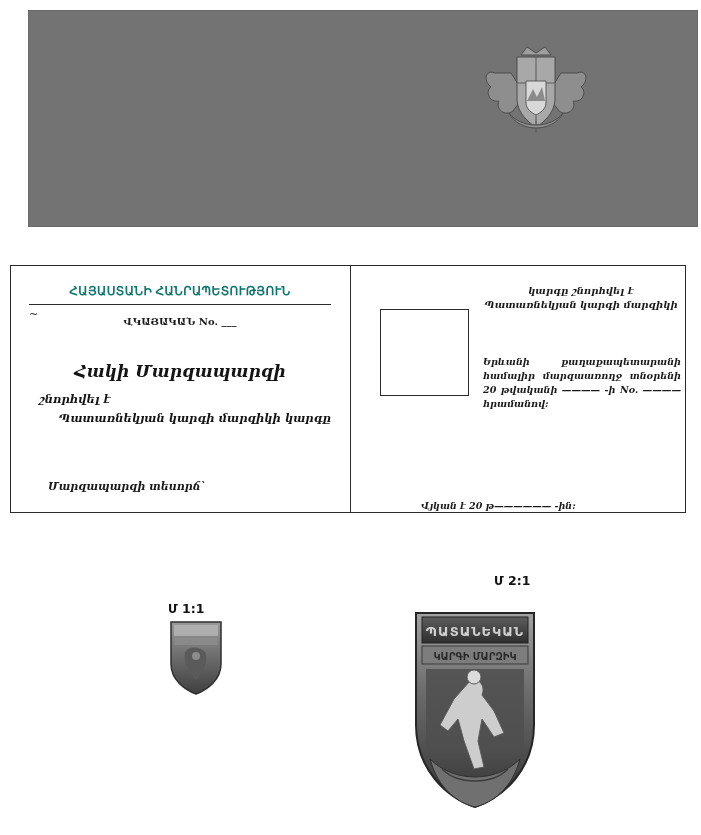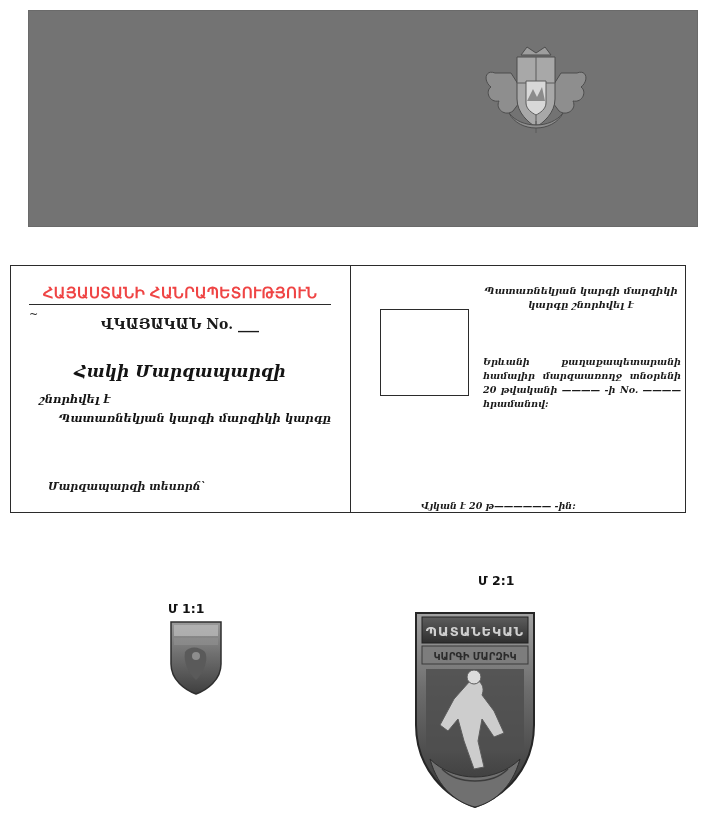--- a/index.html
+++ b/index.html
@@ -62,25 +62,25 @@
     top: 0;
     width: 339px;
     height: 100%;
   }
   .rep-title {
     position: absolute;
     left: 28px;
     top: 18px;
     width: 282px;
     text-align: center;
-    font-family: Liberation Sans, sans-serif;
-    font-size: 15px;
+    font-family: Liberation Serif, serif;
+    font-size: 12px;
     font-weight: bold;
     letter-spacing: 0.4px;
-    color: #ef4444;
+    color: #0f766e;
   }
   .rep-rule {
     position: absolute;
     left: 18px;
     top: 38px;
     width: 302px;
     height: 1px;
     background: #2b2b2b;
   }
   .tilde {
@@ -90,21 +90,21 @@
     font-size: 11px;
     color: #2b2b2b;
   }
   .cert-no {
     position: absolute;
     left: 28px;
     top: 50px;
     width: 282px;
     text-align: center;
     font-family: "DejaVu Serif", serif;
-    font-size: 14px;
+    font-size: 10px;
     font-weight: bold;
     color: #1a1a1a;
   }
   .cert-name {
     position: absolute;
     left: 28px;
     top: 95px;
     width: 282px;
     text-align: center;
     font-family: "DejaVu Serif", serif;
@@ -206,21 +206,21 @@
 
   
   .cap {
     position: absolute;
     font-family: "DejaVu Sans", sans-serif;
     font-weight: bold;
     font-size: 12.5px;
     color: #111111;
   }
   .cap-1 { left: 168px; top: 573px; margin-top: 28px; }
-  .cap-2 { left: 478px; top: 573px; }
+  .cap-2 { left: 494px; top: 573px; }
 
   .badge-small { position: absolute; left: 165px; top: 618px; }
   .badge-large { position: absolute; left: 408px; top: 607px; }
 </style>
 </head>
 <body>
 
 <div class="gray-panel">
   <div class="emblem-wrap">
     <svg class="emblem-svg" width="110" height="105" viewBox="0 0 110 105" xmlns="http://www.w3.org/2000/svg">
@@ -258,22 +258,22 @@
     <div class="cert-no">ՎԿԱՅԱԿԱՆ No. ___</div>
     <div class="cert-name">Հակի  Մարզապարզի</div>
     <div class="cert-line2">շնորհվել է</div>
     <div class="cert-line3">Պատառնեկյան կարգի մարզիկի  կարգը</div>
     <div class="cert-body-issuer">Մարզապարզի տեսորճ`</div>
   </div>
 
   <div class="cert-right">
     <div class="photo-box"></div>
     <div class="right-head">
+      <div>կարգը շնորհվել է</div>
       <div>Պատառնեկյան կարգի մարզիկի</div>
-      <div>կարգը շնորհվել է</div>
     </div>
     <div class="right-para">Երևանի   քաղաքապետարանի համալիր մարզաառողջ տնօրենի 20 թվականի ———— -ի No. ———— հրամանով:</div>
     <div class="valid-line">Վյկան է 20 թ—————— -ին:</div>
   </div>
 </div>
 
 <div class="cap cap-1">Մ 1:1</div>
 <div class="cap cap-2">Մ 2:1</div>
 
 <div class="badge-small">

